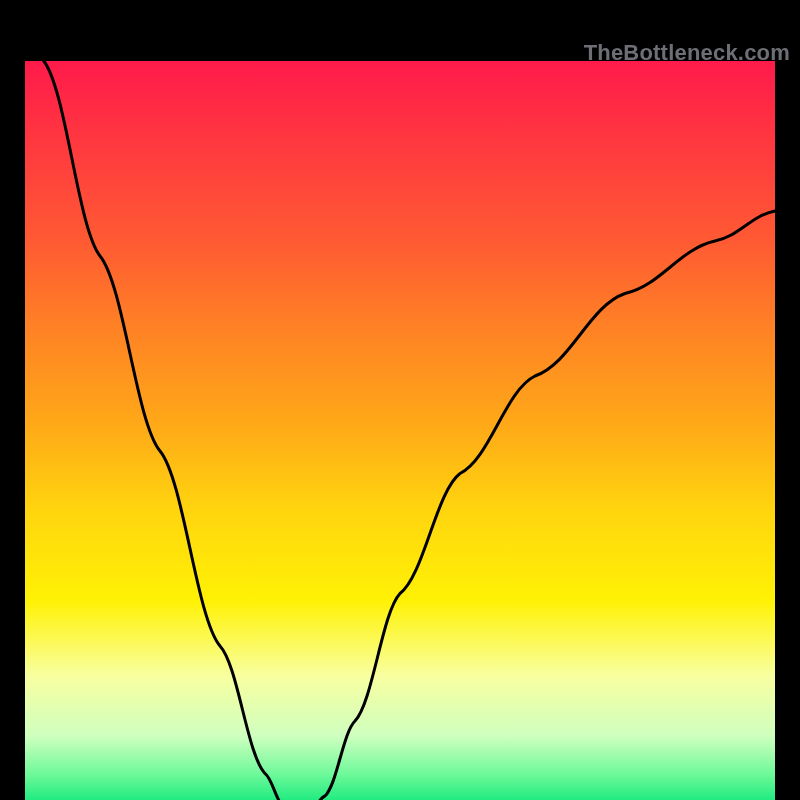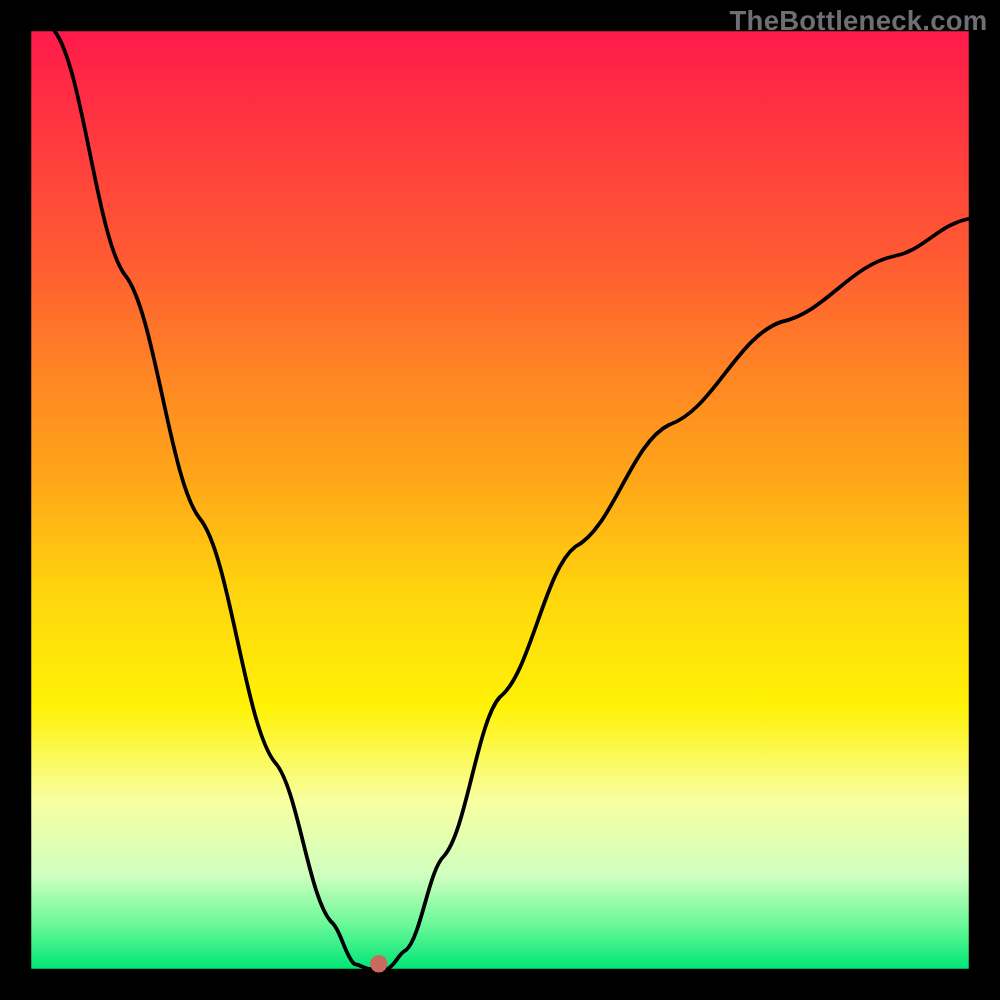--- a/index.html
+++ b/index.html
@@ -9,20 +9,21 @@
     height: 800px;
     background: #000;
     font-family: Arial, Helvetica, sans-serif;
     overflow: hidden;
   }
   .frame {
     position: relative;
     width: 800px;
     height: 700px;
     background: #000;
+    margin-top: 36px;
   }
   .watermark {
     position: absolute;
     top: 4px;
     right: 10px;
     color: #6d6f74;
     font-size: 22px;
     font-weight: 600;
     letter-spacing: 0.2px;
     user-select: none;

